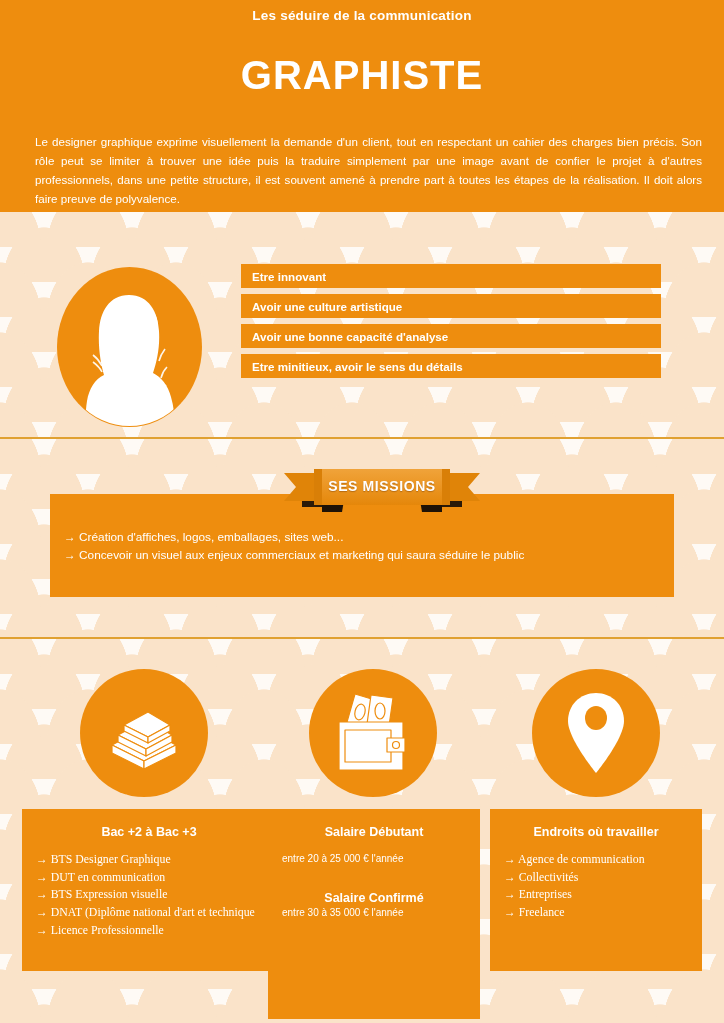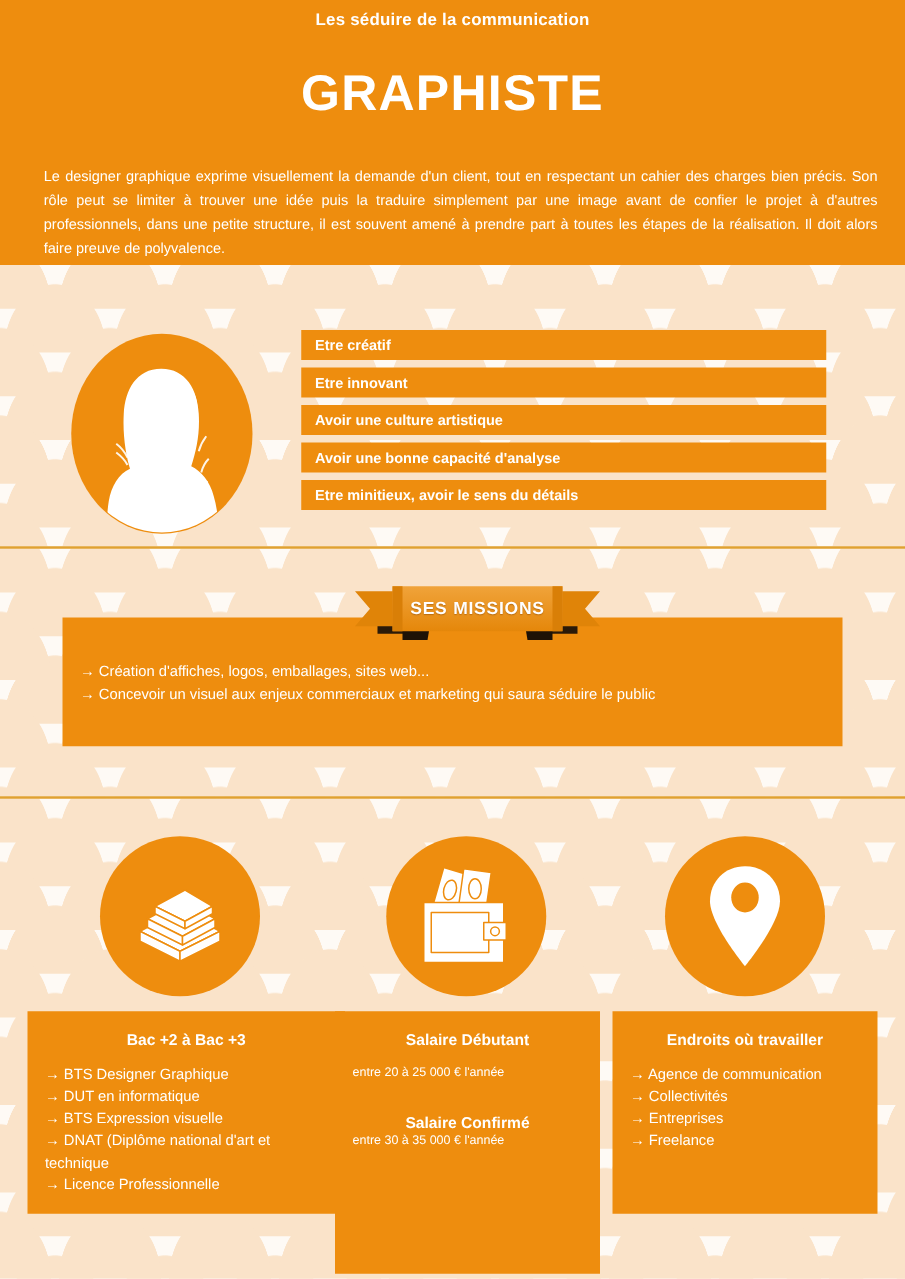--- a/index.html
+++ b/index.html
@@ -118,21 +118,21 @@
     position:absolute; background:#EE8D0E; color:#FFFFFF;
     padding:16px 14px 14px 14px;
   }
   .ib1 { left:22px;  width:254px; height:162px; }
   .ib2 { left:268px; width:212px; height:210px; }
   .ib3 { left:490px; width:212px; height:162px; }
   .ib-title {
     text-align:center; font-size:12.5px; font-weight:bold;
     margin-bottom:12px;
   }
-  .ib-line { font-size:11.8px; line-height:1.5; }
+  .ib-line { font-size:11.8px; line-height:1.5;font-family:Liberation Serif, serif; }
   .ib-center { font-size:10px; line-height:1.55; }
   .ib-sub {
     text-align:center; font-size:12.5px; font-weight:bold;
     margin-top:24px;
   }
 </style>
 </head>
 <body>
 
 <div class="page">
@@ -169,23 +169,20 @@
         <path d="M36 95 C40 98 43 101 45 105"></path>
         <path d="M108 82 C105 86 103 90 102 94"></path>
         <path d="M110 100 C107 103 105 107 104 111"></path>
         <path d="M109 118 C106 121 104 124 103 128"></path>
       </g>
     </svg>
   </div>
 
   <div class="qual-list">
     <div class="qual-bar">
-        <span>Etre créatif</span>
-      </div>
-    <div class="qual-bar">
         <span>Etre innovant</span>
       </div>
     <div class="qual-bar">
         <span>Avoir une culture artistique</span>
       </div>
     <div class="qual-bar">
         <span>Avoir une bonne capacité d'analyse</span>
       </div>
     <div class="qual-bar">
         <span>Etre minitieux, avoir le sens du détails</span>
@@ -271,21 +268,21 @@
       </svg>
     </div>
 
   </div>
 
   <div class="info-boxes">
 
     <div class="info-box ib1">
       <div class="ib-title">Bac +2 à Bac +3</div>
       <div class="ib-line">→ BTS Designer Graphique</div>
-      <div class="ib-line">→  DUT en informatique</div>
+      <div class="ib-line">→  DUT en communication</div>
       <div class="ib-line">→  BTS Expression visuelle</div>
       <div class="ib-line">→   DNAT (Diplôme national d'art et technique</div>
       <div class="ib-line">→  Licence Professionnelle</div>
     </div>
 
     <div class="info-box ib2">
       <div class="ib-title">Salaire Débutant</div>
       <div class="ib-center">entre 20 à 25 000 € l'année</div>
       <div class="ib-sub">Salaire Confirmé</div>
       <div class="ib-center">entre 30 à 35 000 € l'année</div>

